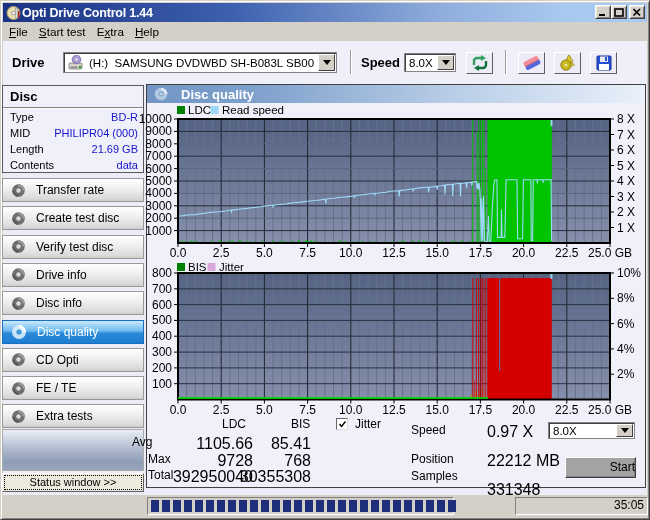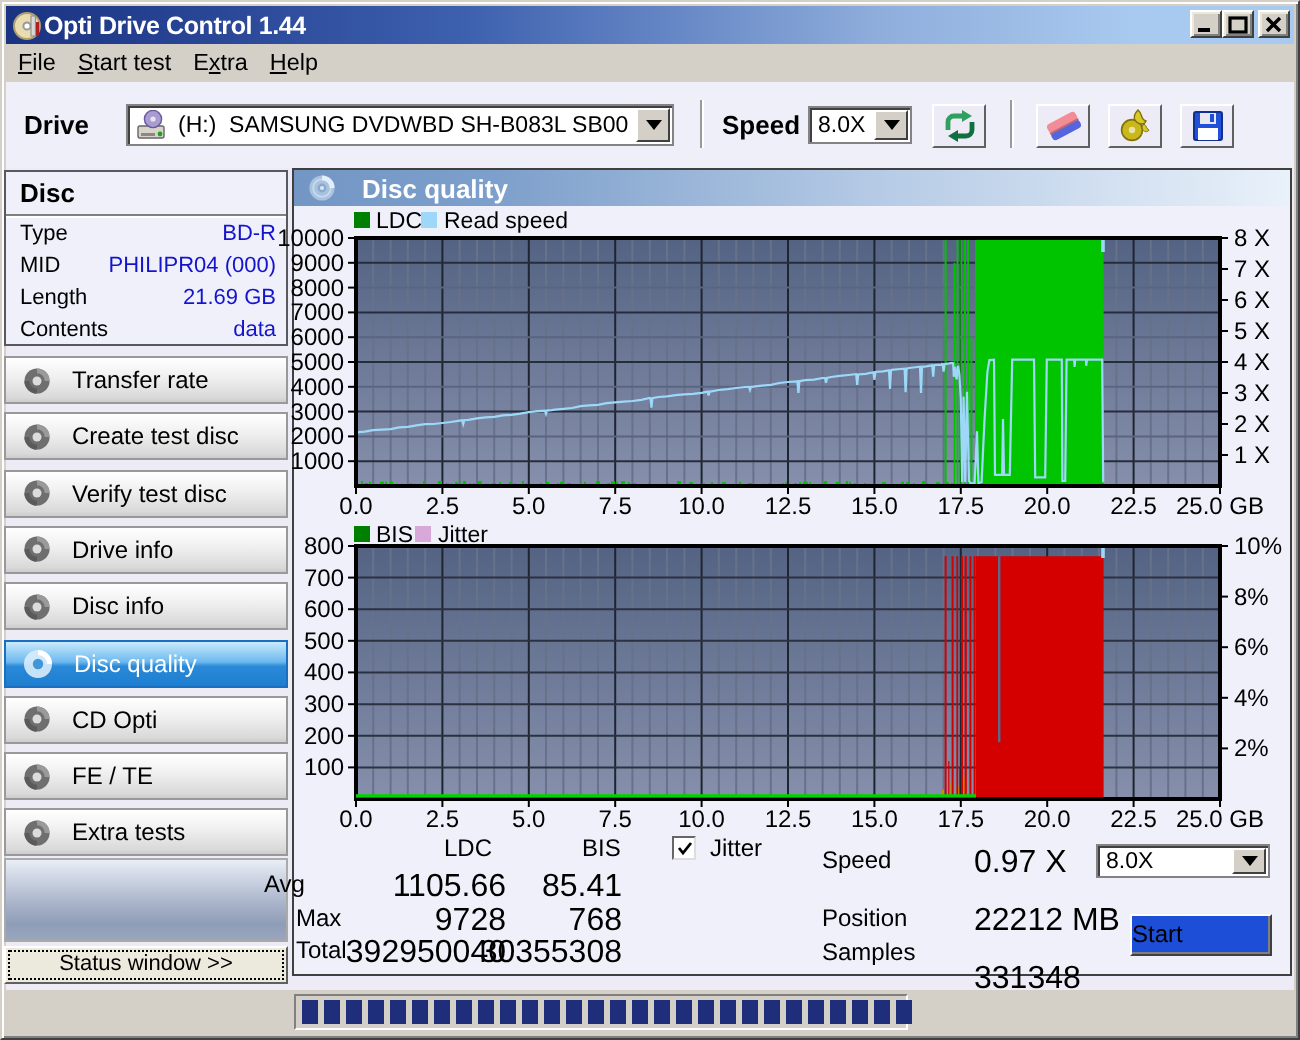--- a/index.html
+++ b/index.html
@@ -64,23 +64,23 @@
   color:#fff; font-weight:bold; font-size:13px; }
 #chead span { position:absolute; left:34px; top:2px; }
 svg text.axlbl { font-family:"Liberation Sans",sans-serif; font-size:12px; fill:#000; }
 svg text.leg { font-family:"Liberation Sans",sans-serif; font-size:11.5px; fill:#000; }
 
 .stx { position:absolute; font-size:12px; color:#000; }
 .stb { position:absolute; font-size:16px; color:#000000; }
 #jitcheck { position:absolute; left:336px; top:418px; width:12px; height:12px; background:#fff;
   border:1px solid; border-color:#666 #ddd #ddd #666; }
 #jitcheck svg { display:block; margin:1px 0 0 1px; }
-#startbtn { position:absolute; left:565px; top:457px; width:71px; height:21px; background:#1d4ed8;
+#startbtn { position:absolute; left:565px; top:457px; width:71px; height:21px; background:#a3a3a3;
   border:1px solid; border-color:#fff #404040 #404040 #fff; box-shadow: inset -1px -1px 0 #808080;
-  font-size:12px; text-align:left; line-height:19px; }
+  font-size:12px; text-align:right; line-height:19px; }
 
 #statusbar { position:absolute; left:3px; right:3px; bottom:3px; height:22px; background:#D4D0C8; }
 .sunk { position:absolute; top:2px; height:18px; border:1px solid; border-color:#808080 #fff #fff #808080;
   font-size:12px; color:#000; background:#D4D0C8; }
 .seg { position:absolute; top:5px; width:8px; height:12px; background:#1F2E7B; }
 </style></head>
 <body>
 <div id="frame"></div>
 <div id="titlebar">
   <svg width="16" height="16" viewBox="0 0 16 16" style="margin-left:3px">
@@ -749,13 +749,14 @@
 <div class="seg" style="left:357px"></div>
 <div class="seg" style="left:368px"></div>
 <div class="seg" style="left:379px"></div>
 <div class="seg" style="left:390px"></div>
 <div class="seg" style="left:401px"></div>
 <div class="seg" style="left:412px"></div>
 <div class="seg" style="left:423px"></div>
 <div class="seg" style="left:434px"></div>
 <div class="seg" style="left:445px"></div>
   <div class="sunk" style="left:455px; width:55px; padding-left:3px;margin-top:44px;">100.0%</div>
+  <div class="sunk" style="left:512px; width:133px; text-align:right; padding-right:3px;">35:05</div>
 </div>
 
 </body></html>

